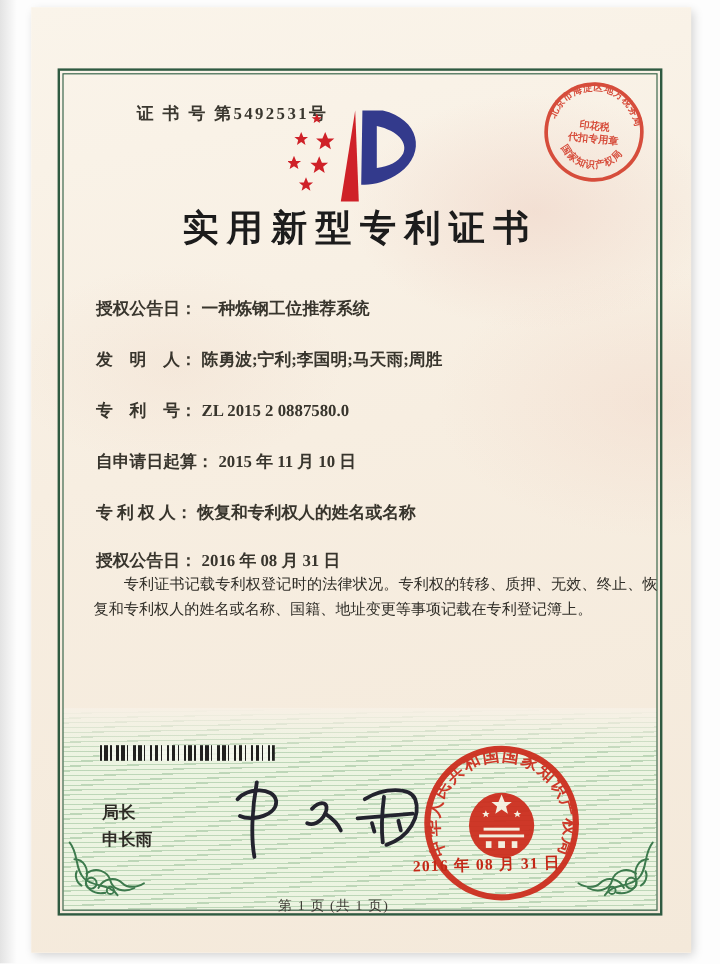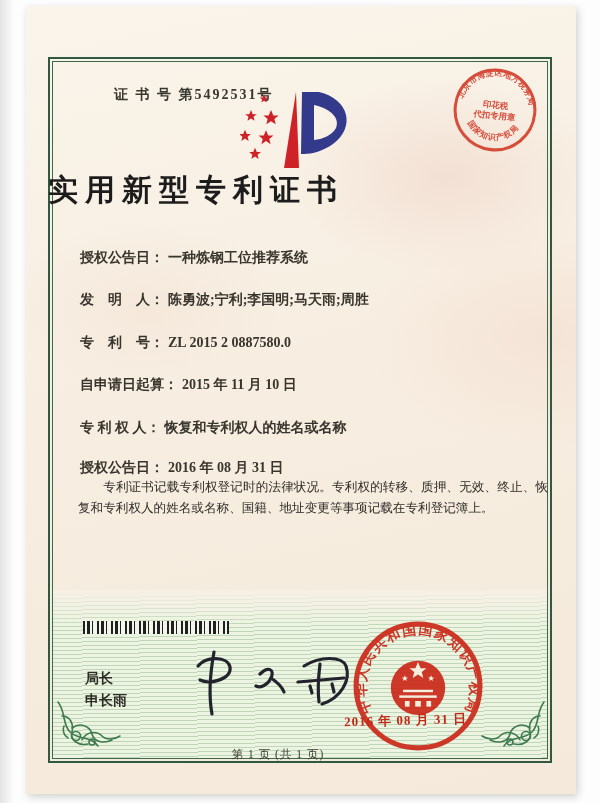--- a/index.html
+++ b/index.html
@@ -26,21 +26,21 @@
   .frame::after{content:"";position:absolute;inset:2px;border:1px solid #3c684e;pointer-events:none;}
   .band{
     position:absolute;left:3px;right:3px;bottom:3px;height:168px;
     background-color:#ecf4e1;
     background-image:
       linear-gradient(180deg, rgba(247,240,229,1) 0%, rgba(247,240,229,0) 38px),
       repeating-linear-gradient(179deg, rgba(112,166,116,.38) 0 1px, rgba(238,246,229,.1) 1px 4px);
   }
   .abs{position:absolute;}
   .cert-no{left:44px;top:80px;font-size:14px;font-weight:bold;color:#3a372f;letter-spacing:2px;margin-left:44px;}
-  .title{left:22px;top:164px;width:504px;font-size:30px;font-weight:bold;
+  .title{left:22px;top:164px;width:504px;text-align:center;font-size:30px;font-weight:bold;
     color:#1c1c1c;letter-spacing:7px;}
   .field{left:54px;width:450px;font-size:14px;font-weight:bold;color:#38352d;white-space:nowrap;}
   .field .fvalue{margin-left:4px;text-align:center;}
   .paras{left:52px;top:471px;width:470px;font-size:12.6px;line-height:1.66;color:#2f2d27;
     text-align:justify;}
   .paras p{margin:0;text-indent:2em;}
   .barcode{left:57px;top:615px;width:146px;height:13px;
     background:repeating-linear-gradient(90deg,#20201e 0 2px,rgba(244,247,238,.85) 2px 4px,
       #20201e 4px 7px,rgba(244,247,238,.85) 7px 9px,#20201e 9px 10px,rgba(244,247,238,.85) 10px 14px);}
   .director{left:59px;top:662px;font-size:14px;font-weight:bold;color:#2e2c26;line-height:1.55;}

